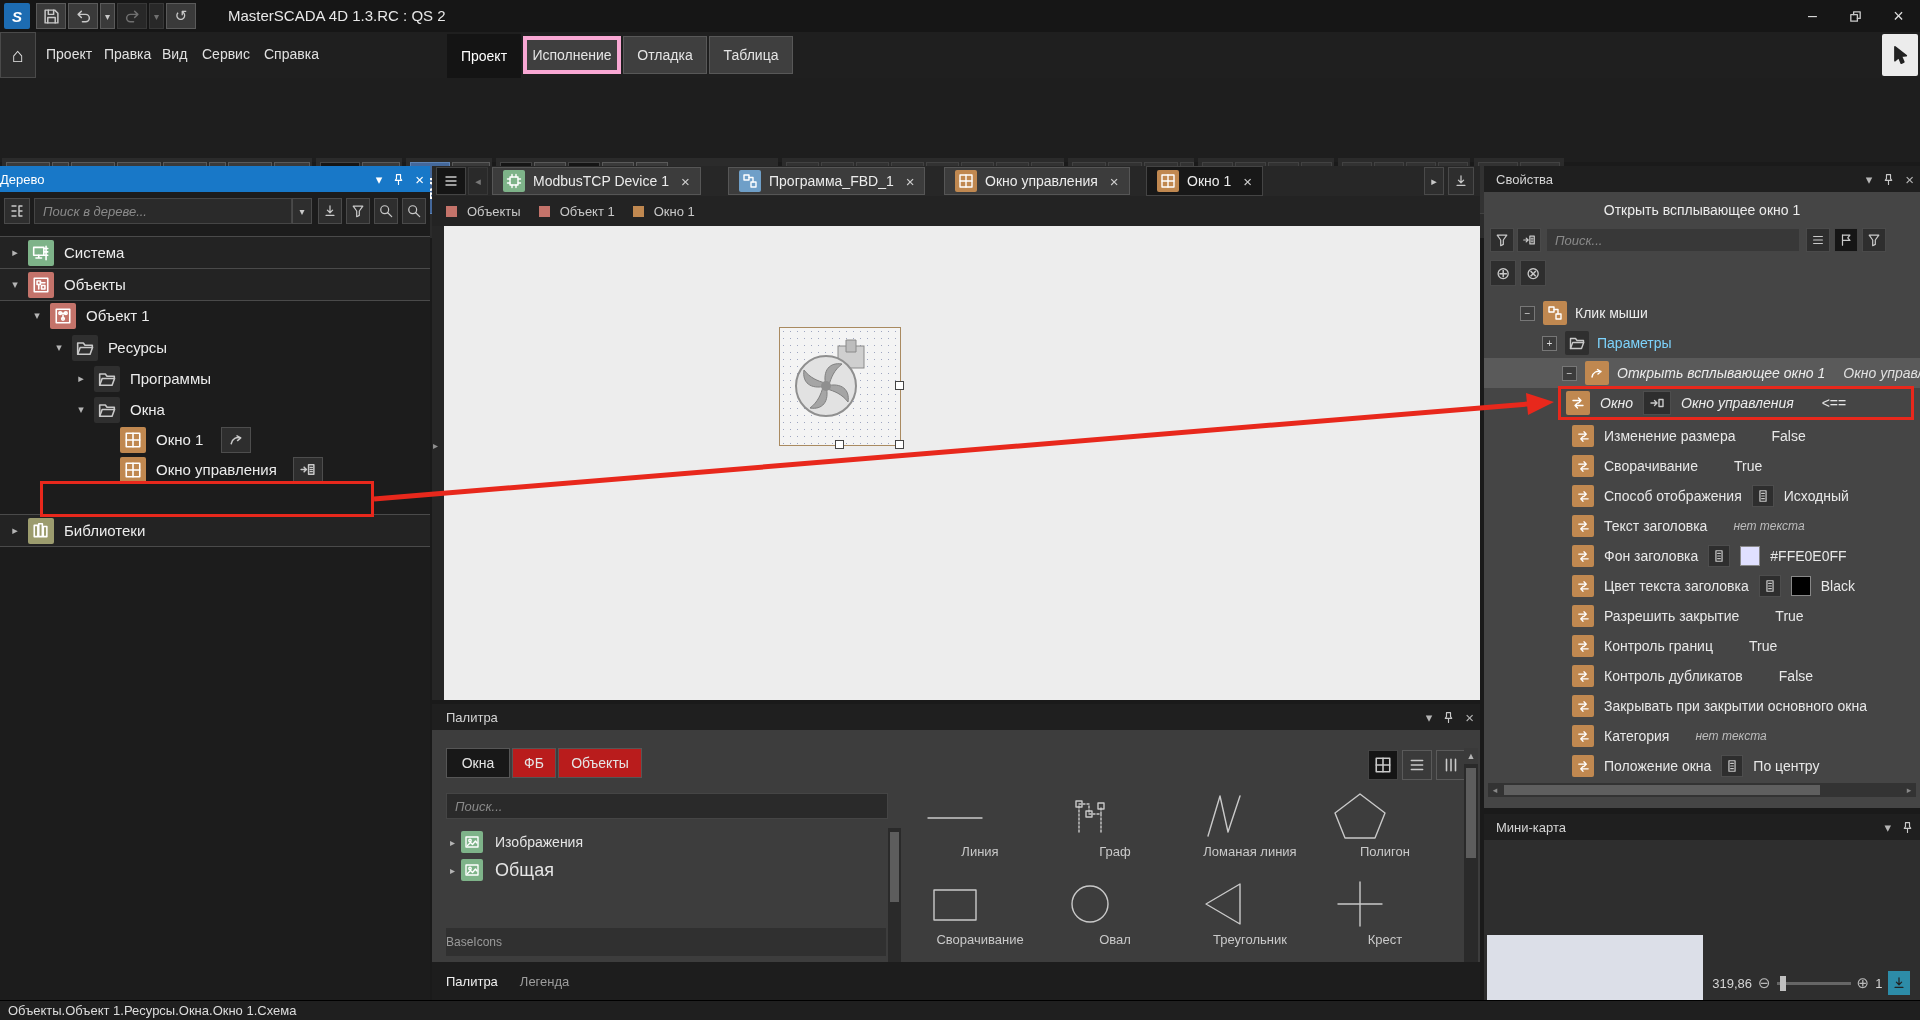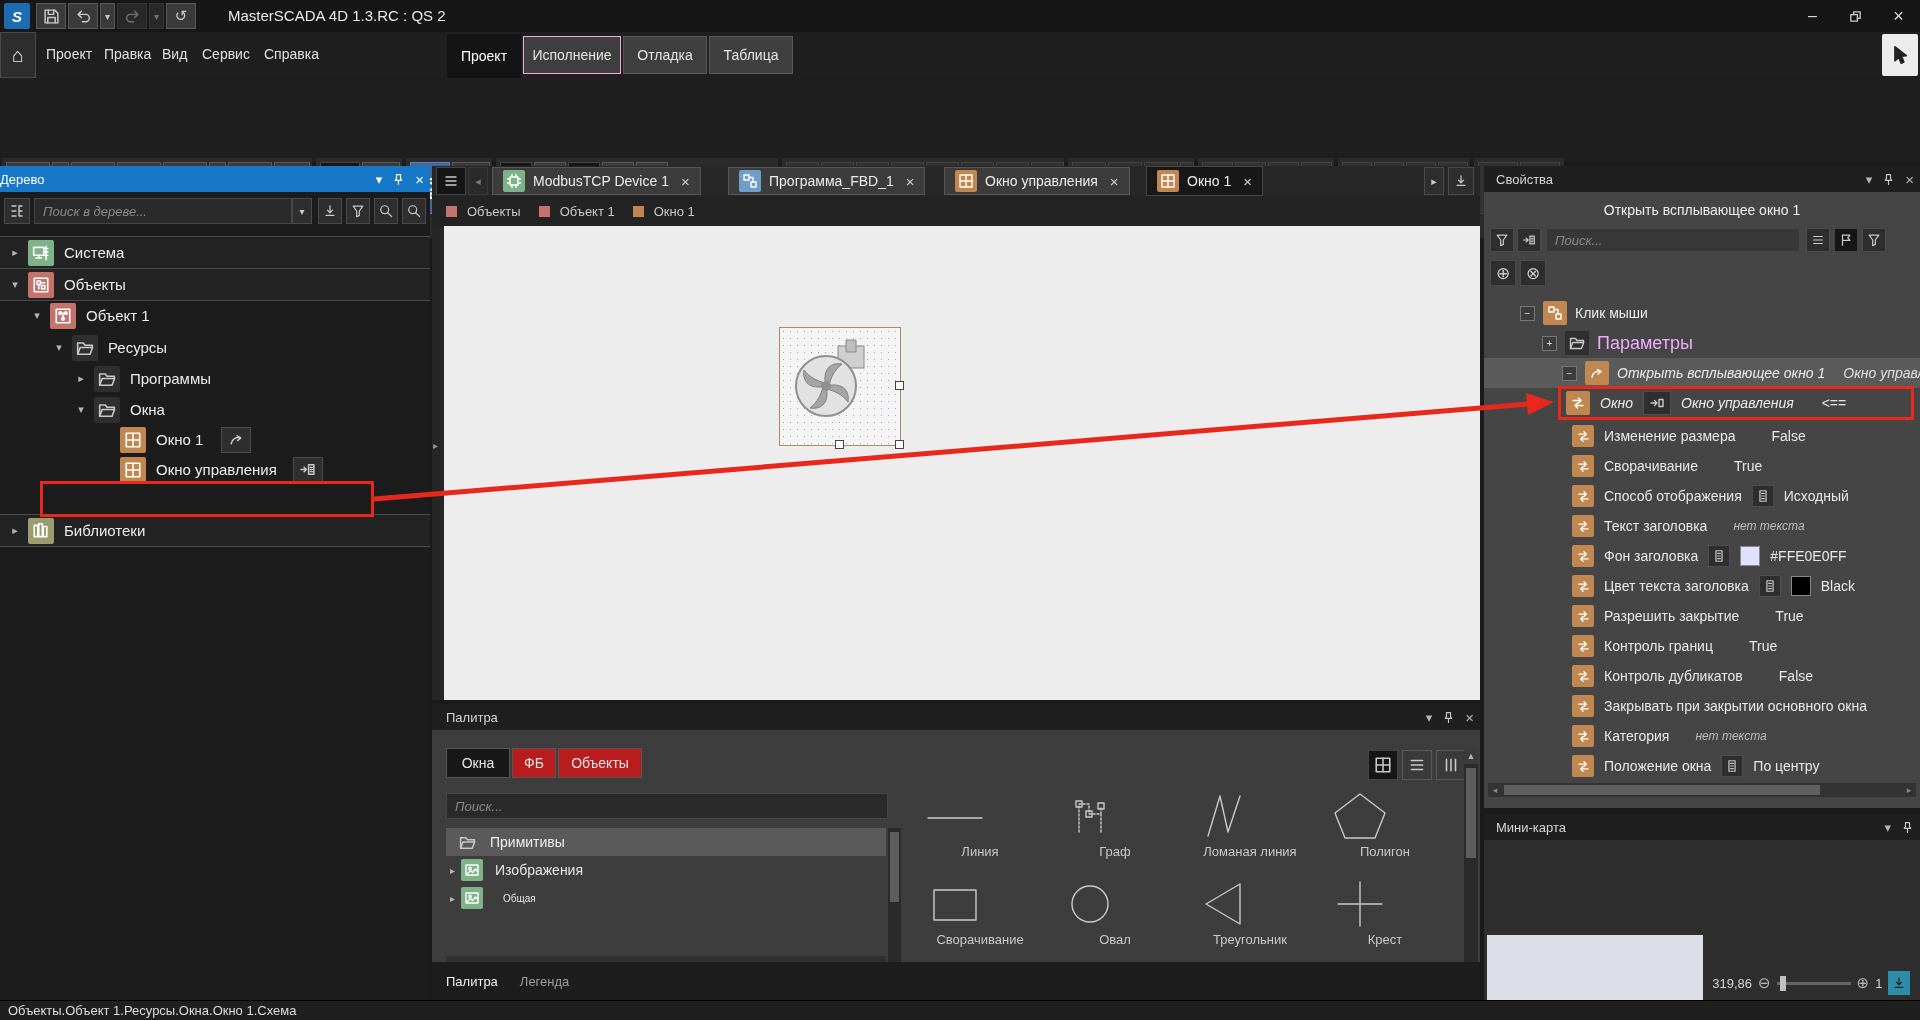--- a/index.html
+++ b/index.html
@@ -251,21 +251,21 @@
     <div class="abs" style="left:0;top:0;width:36px;height:46px;background:#2d2d2d;border:1px solid #4a4a4a;box-sizing:border-box;display:flex;align-items:center;justify-content:center;font-size:20px;color:#e5e5e5;">
         <span>⌂</span>
       </div>
     <span class="abs" style="left:46px;top:14px;font-size:14px;color:#e0e0e0;">Проект</span>
     <span class="abs" style="left:104px;top:14px;font-size:14px;color:#e0e0e0;">Правка</span>
     <span class="abs" style="left:162px;top:14px;font-size:14px;color:#e0e0e0;">Вид</span>
     <span class="abs" style="left:202px;top:14px;font-size:14px;color:#e0e0e0;">Сервис</span>
     <span class="abs" style="left:264px;top:14px;font-size:14px;color:#e0e0e0;">Справка</span>
 
     <div class="abs" style="left:447px;top:2px;width:74px;height:44px;background:#141414;display:flex;align-items:center;justify-content:center;font-size:14px;color:#fff;">Проект</div>
-    <div class="abs" style="left:523px;top:4px;width:98px;height:38px;background:#3f3f3f;border:1px solid #f9a8d4;box-sizing:border-box;display:flex;align-items:center;justify-content:center;font-size:14px;color:#e5e5e5;">Исполнение</div>
+    <div class="abs" style="left:523px;top:4px;width:98px;height:38px;background:#3f3f3f;border:4px solid #f9a8d4;box-sizing:border-box;display:flex;align-items:center;justify-content:center;font-size:14px;color:#e5e5e5;">Исполнение</div>
     <div class="abs" style="left:623px;top:4px;width:84px;height:38px;background:#3f3f3f;border:1px solid #585858;box-sizing:border-box;display:flex;align-items:center;justify-content:center;font-size:14px;color:#e5e5e5;">Отладка</div>
     <div class="abs" style="left:709px;top:4px;width:84px;height:38px;background:#3f3f3f;border:1px solid #585858;box-sizing:border-box;display:flex;align-items:center;justify-content:center;font-size:14px;color:#e5e5e5;">Таблица</div>
     <div class="abs" style="left:1882px;top:2px;width:36px;height:42px;background:#ececec;border-radius:2px;display:flex;align-items:center;justify-content:center;">
         <svg class="ic dk" width="20" height="20" style="fill:#222">
           <use href="#i-cursor"></use>
         </svg>
       </div>
   </div>
 
   <div class="abs" style="left:0;top:78px;width:1920px;height:84px;background:#1e1e1e;">
@@ -771,45 +771,37 @@
       </div>
     <div class="tbtn abs" style="left:1004px;top:46px;width:30px;height:30px;">
         <svg class="ic r90" width="18" height="18">
           <use href="#i-list"></use>
         </svg>
       </div>
 
     <input class="inp abs" style="left: 14px; top: 89px; width: 442px; height: 26px;" placeholder="Поиск...">
 
     <div class="abs" style="left:14px;top:124px;width:440px;height:134px;overflow:hidden;">
-      <div class="flex" style="height:28px;background:#5a5a5a;">
-        <span class="nico" style="background:transparent;margin-left:10px;width:22px;height:22px;">
-            <svg class="ic" width="17" height="17">
-              <use href="#i-folder"></use>
-            </svg>
-          </span>
-        <span style="margin-left:12px;font-size:14px;color:#f0f0f0;">Примитивы</span>
-      </div>
       <div class="flex" style="height:28px;">
         <span style="margin-left:4px;color:#b5b5b5;font-size:10px;">▸</span>
         <span class="nico" style="background:#7eb389;margin-left:6px;width:22px;height:22px;">
             <svg class="ic w" width="16" height="16">
               <use href="#i-pic"></use>
             </svg>
           </span>
         <span style="margin-left:12px;font-size:14px;color:#e5e5e5;">Изображения</span>
       </div>
       <div class="flex" style="height:28px;">
         <span style="margin-left:4px;color:#b5b5b5;font-size:10px;">▸</span>
         <span class="nico" style="background:#7eb389;margin-left:6px;width:22px;height:22px;">
             <svg class="ic w" width="16" height="16">
               <use href="#i-pic"></use>
             </svg>
           </span>
-        <span style="margin-left:20px;font-size:10px;color:#e5e5e5;">Общая</span>
+        <span style="margin-left:12px;font-size:18px;color:#e5e5e5;">Общая</span>
       </div>
       <div class="flex" style="height:28px;background:#303030;margin-top:44px;">
         <span style="font-size:12px;color:#9a9a9a;">BaseIcons</span>
       </div>
     </div>
     <div class="abs" style="left:456px;top:124px;width:13px;height:134px;background:#2a2a2a;">
       <div class="abs" style="left:2px;top:4px;width:9px;height:70px;background:#5d5d5d;"></div>
     </div>
 
     <div class="abs" style="left:488px;top:64px;width:540px;height:194px;overflow:hidden;">
@@ -937,21 +929,21 @@
   </div>
   <div class="abs flex" style="left:1542px;top:328px;height:30px;gap:8px;">
     <span style="width:13px;height:13px;background:#3c3c3c;border:1px solid #777;color:#ddd;font-size:10px;display:flex;align-items:center;justify-content:center;">
         <span>+</span>
       </span>
     <span class="nico" style="background:#2f2f2f;width:24px;height:24px;">
         <svg class="ic" width="16" height="16">
           <use href="#i-folder"></use>
         </svg>
       </span>
-    <span style="font-size:18px;color:#f0abfc;">Параметры</span>
+    <span style="font-size:14px;color:#7dd3fc;">Параметры</span>
   </div>
   <div class="abs flex" style="left:1562px;top:358px;height:30px;gap:8px;width:358px;overflow:hidden;white-space:nowrap;">
     <span style="width:13px;height:13px;background:#3c3c3c;border:1px solid #777;color:#ddd;font-size:10px;display:flex;align-items:center;justify-content:center;flex-shrink:0;">
         <span>−</span>
       </span>
     <span class="nico" style="background:#c08850;width:24px;height:24px;flex-shrink:0;">
         <svg class="ic w" width="16" height="16">
           <use href="#i-jump"></use>
         </svg>
       </span>

